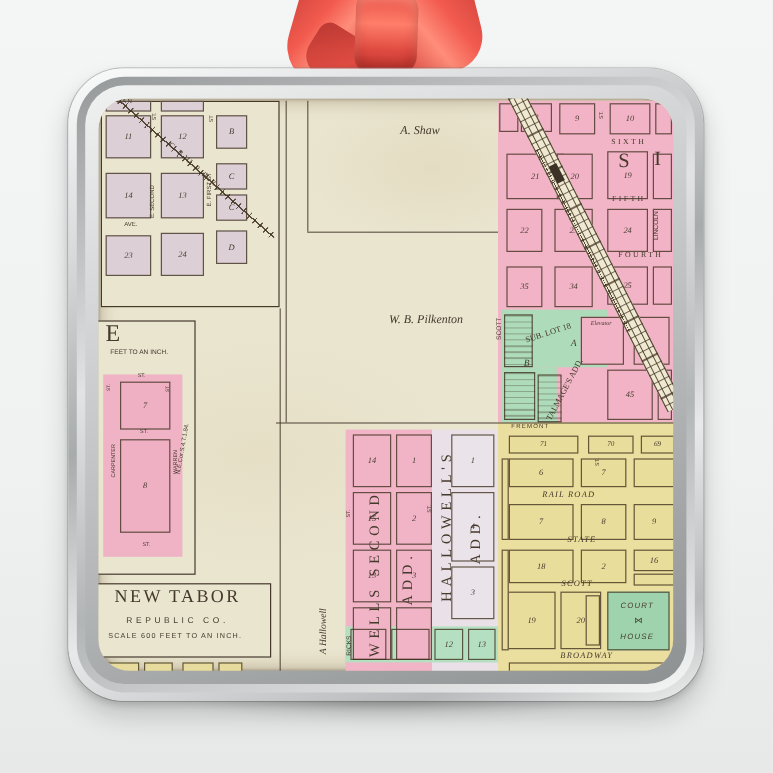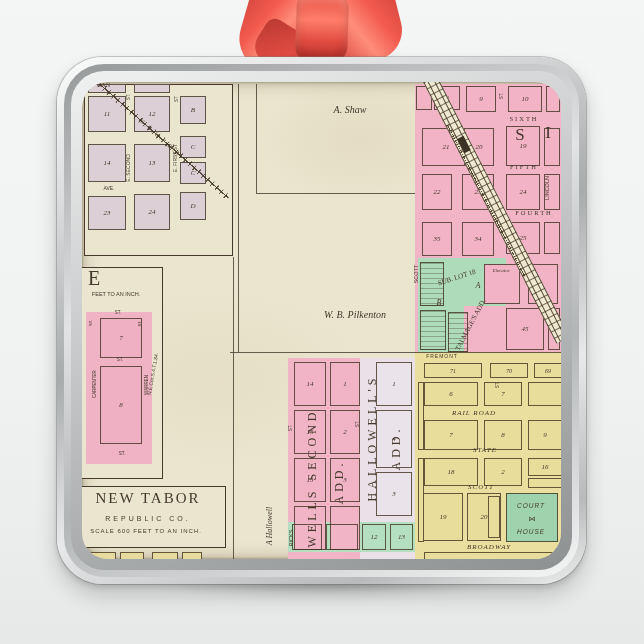--- a/index.html
+++ b/index.html
@@ -285,21 +285,21 @@
             <div class="t" style="left: 38px; top: 278px; font-size: 4.5px; transform: translate(-50%, -50%) rotate(0deg);">ST.</div>
             <div class="t" style="left: 40px; top: 372px; font-size: 4.5px; transform: translate(-50%, -50%) rotate(0deg);">ST.</div>
             <div class="t" style="left: 13px; top: 302px; font-size: 4.5px; transform: translate(-50%, -50%) rotate(-90deg);">CARPENTER</div>
             <div class="t" style="left: 65px; top: 303px; font-size: 4.5px; transform: translate(-50%, -50%) rotate(-90deg);">WARREN</div>
             <div class="t" style="left: 9px; top: 241px; font-size: 4px; transform: translate(-50%, -50%) rotate(-90deg);">ST.</div>
             <div class="t" style="left: 58px; top: 242px; font-size: 4px; transform: translate(-50%, -50%) rotate(-90deg);">ST</div>
             <div class="t sf" style="left: 66px; top: 416px; font-size: 15px; letter-spacing: 2px; transform: translate(-50%, -50%) rotate(0deg);">NEW TABOR</div>
             <div class="t" style="left: 66px; top: 436px; font-size: 7px; letter-spacing: 3px; transform: translate(-50%, -50%) rotate(0deg);">REPUBLIC CO.</div>
             <div class="t" style="left: 64px; top: 449px; font-size: 6px; letter-spacing: 1px; transform: translate(-50%, -50%) rotate(0deg);">SCALE 600 FEET TO AN INCH.</div>
             <div class="t sf it" style="left: 268px; top: 28px; font-size: 10px; transform: translate(-50%, -50%) rotate(0deg);">A. Shaw</div>
-            <div class="t sf it" style="left: 273px; top: 185px; font-size: 10px; transform: translate(-50%, -50%) rotate(0deg); margin-top: 48px;">W. B. Pilkenton</div>
+            <div class="t sf it" style="left: 273px; top: 185px; font-size: 10px; transform: translate(-50%, -50%) rotate(0deg);">W. B. Pilkenton</div>
             <div class="t sf it" style="left: 188px; top: 444px; font-size: 8px; transform: translate(-50%, -50%) rotate(-90deg);">A Hallowell</div>
             <div class="t" style="left: 210px; top: 456px; font-size: 5.5px; transform: translate(-50%, -50%) rotate(-90deg);">RICKS</div>
             <div class="t sf" style="left: 230px; top: 396px; font-size: 12px; letter-spacing: 4px; transform: translate(-50%, -50%) rotate(-90deg);">WELLS SECOND</div>
             <div class="t sf" style="left: 257px; top: 400px; font-size: 12px; letter-spacing: 4px; transform: translate(-50%, -50%) rotate(-90deg);">ADD.</div>
             <div class="t" style="left: 209px; top: 346px; font-size: 4.5px; transform: translate(-50%, -50%) rotate(-90deg);">ST.</div>
             <div class="t" style="left: 276px; top: 342px; font-size: 4.5px; transform: translate(-50%, -50%) rotate(-90deg);">ST.</div>
             <div class="t sf" style="left: 290px; top: 356px; font-size: 12px; letter-spacing: 4px; transform: translate(-50%, -50%) rotate(-90deg);">HALLOWELL'S</div>
             <div class="t sf" style="left: 314px; top: 366px; font-size: 12px; letter-spacing: 4px; transform: translate(-50%, -50%) rotate(-90deg);">ADD.</div>
             <div class="t sf" style="left: 442px; top: 37px; font-size: 6.5px; letter-spacing: 2px; transform: translate(-50%, -50%) rotate(0deg);">SIXTH</div>
             <div class="t sf" style="left: 442px; top: 85px; font-size: 6.5px; letter-spacing: 2px; transform: translate(-50%, -50%) rotate(0deg);">FIFTH</div>

